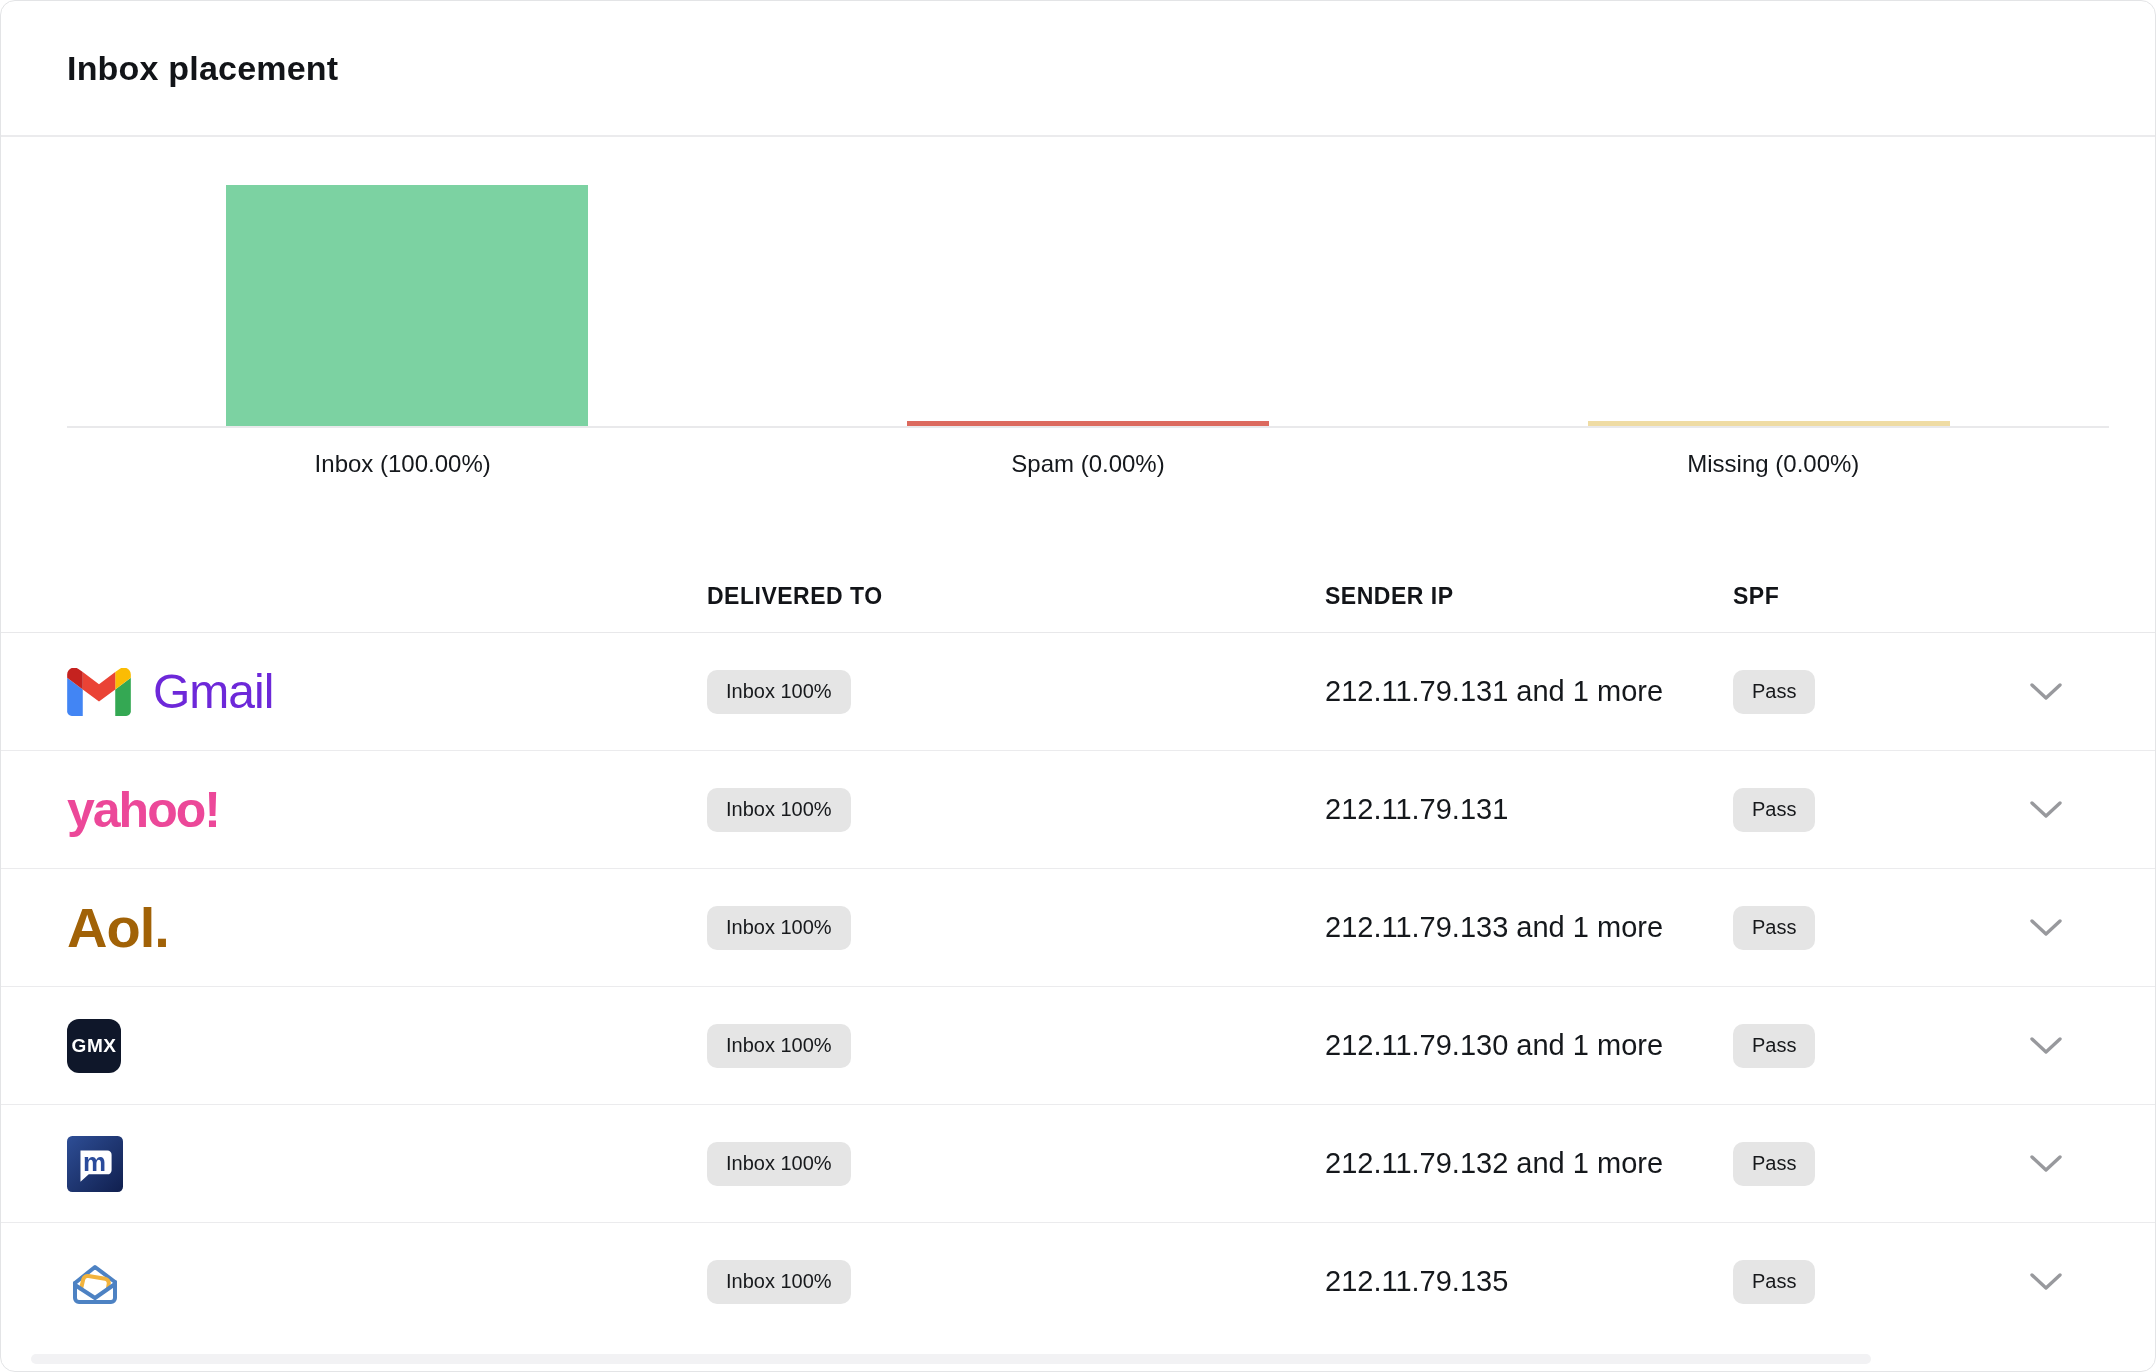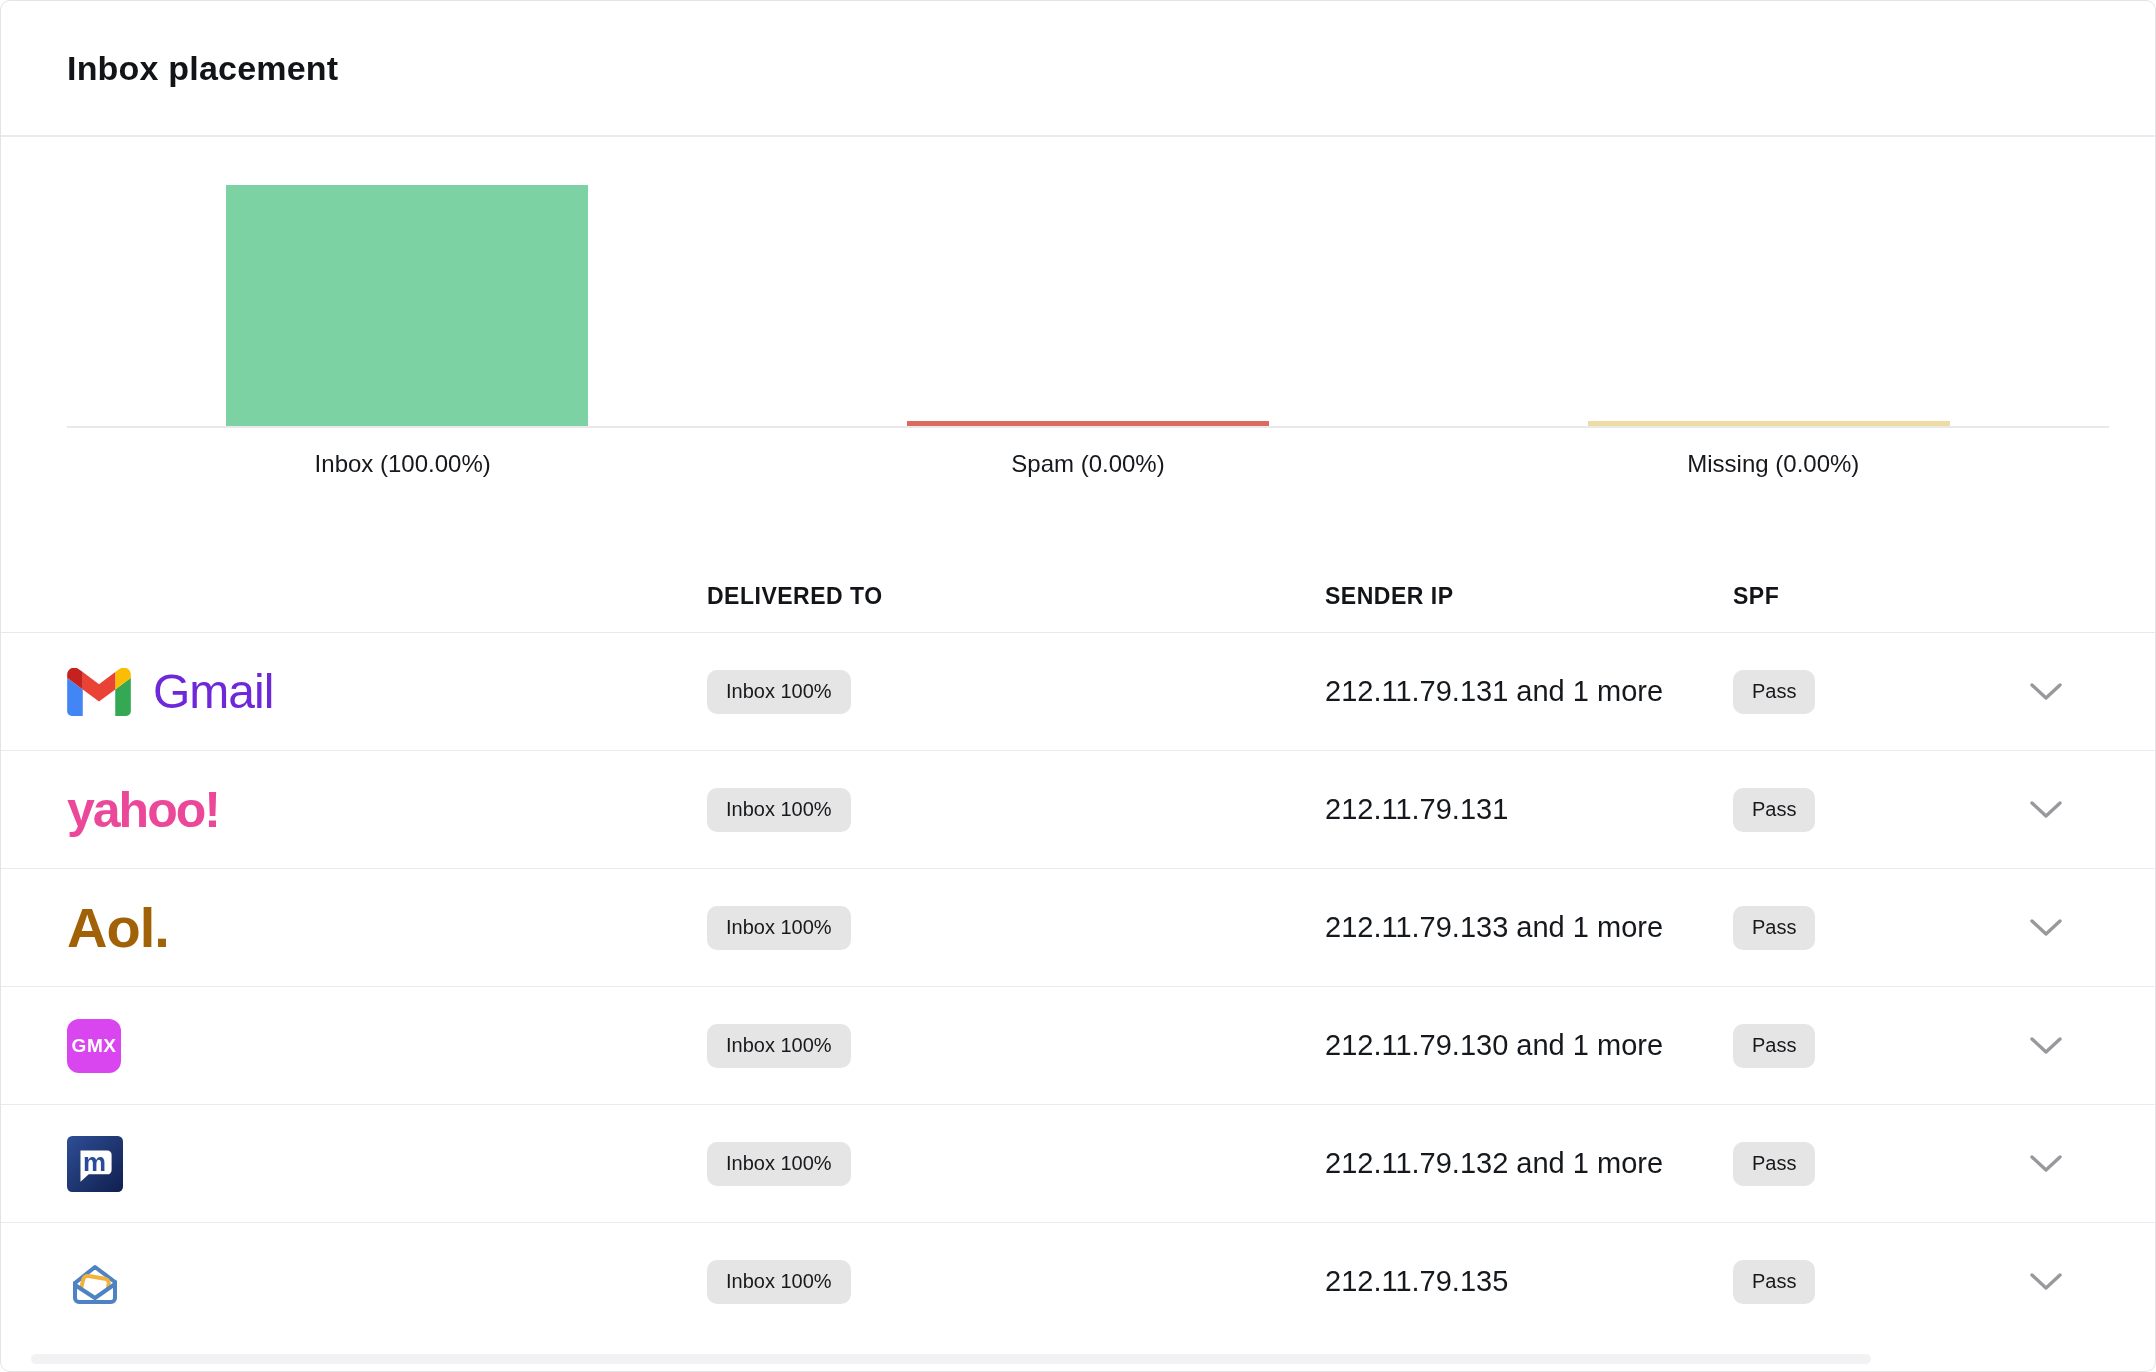--- a/index.html
+++ b/index.html
@@ -3,21 +3,21 @@
 <meta charset="utf-8">
 <style>
   html,body{margin:0;padding:0;background:#fff;}
   body{
     width:2156px;height:1372px;position:relative;overflow:hidden;
     font-family:"Liberation Sans",sans-serif;color:#15181c;
     -webkit-font-smoothing:antialiased;
   }
   .card{
     position:absolute;inset:0;background:#fff;box-sizing:border-box;
-    border:1px solid #e3e4e6;border-radius:10px;overflow:hidden;
+    border:1px solid #e3e4e6;border-radius:15px;overflow:hidden;
   }
   
   .card-header{
     height:134px;display:flex;align-items:center;padding:0 66px;
     border-bottom:2px solid #ebebed;
   }
   .title{margin:0;font-size:34px;font-weight:700;color:#121418;letter-spacing:.2px;}
   
   .chart{margin:48px 46px 0 66px;}
   .bars-row{
@@ -51,21 +51,21 @@
   }
   .cell-ip{font-size:29px;color:#15181c;}
   .chevron{width:34px;height:20px;margin-right:26px;cursor:pointer;}
   .chevron path{fill:none;stroke:#98999d;stroke-width:3.4;stroke-linecap:round;stroke-linejoin:round;}
   
   .gmail-m{width:64px;height:48px;margin-right:22px;}
   .gmail-word{font-size:48px;font-weight:500;color:#6d28d9;letter-spacing:-1px;}
   .yahoo-word{font-size:50px;font-weight:700;color:#ec4899;letter-spacing:-2px;}
   .aol-word{font-size:56px;font-weight:700;color:#a16207;letter-spacing:-1px;}
   .gmx-box{
-    width:54px;height:54px;border-radius:12px;background:#d946ef;
+    width:54px;height:54px;border-radius:12px;background:#0f172a;
     display:flex;align-items:center;justify-content:center;
     color:#fff;font-size:19px;font-weight:700;letter-spacing:.5px;
   }
   .mailcom,.zoho{width:56px;height:56px;}
   
   .hscrollbar{
     position:absolute;left:30px;bottom:7px;width:1840px;height:10px;
     border-radius:6px;background:#f2f2f4;
   }
 </style>

